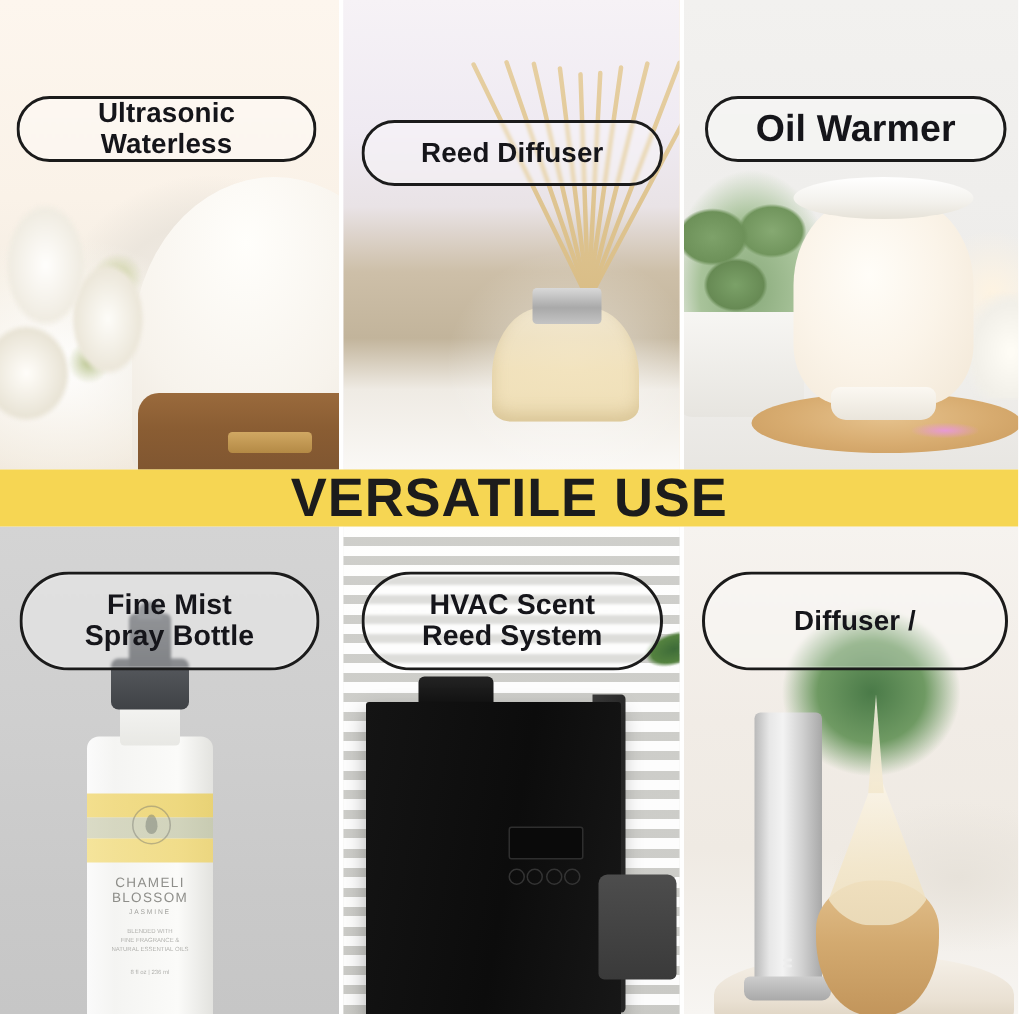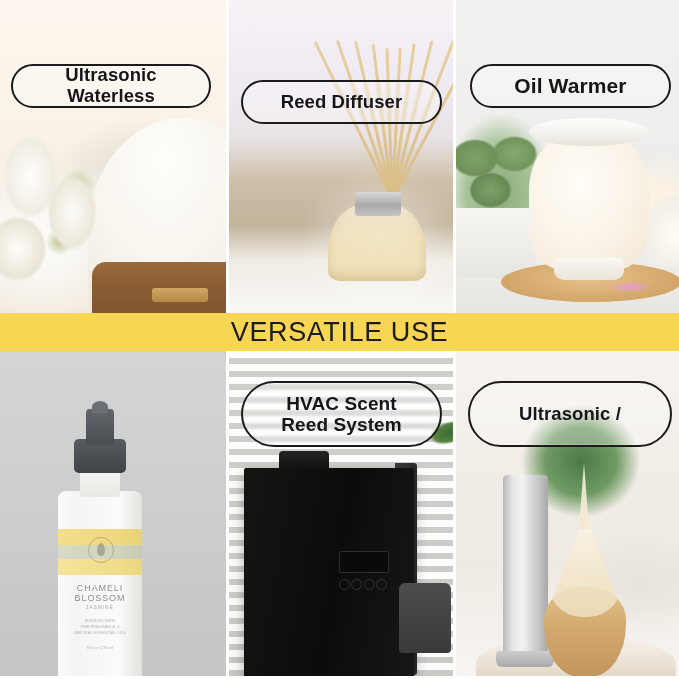--- a/index.html
+++ b/index.html
@@ -242,35 +242,35 @@
     font-family:"Liberation Sans",sans-serif;
     font-weight:bold;
     letter-spacing:.1px;
     line-height:1.12;
     backdrop-filter:blur(1px);
   }
   .pill span{display:block;padding:0 6px;}
 
   .pill-ultrasonic{left:11px;top:64px;width:196px;height:40px;font-size:18.5px;}
   .pill-reed{left:241px;top:64px;width:197px;height:40px;font-size:18.5px;margin-top:16px;}
-  .pill-warmer{left:470px;top:64px;width:197px;height:40px;font-size:21px;}
+  .pill-warmer{left:470px;top:64px;width:197px;height:40px;font-size:25px;}
   .pill-spray{left:13px;top:381px;width:196px;height:62px;font-size:19px;}
   .pill-hvac{left:241px;top:381px;width:197px;height:62px;font-size:19px;}
   .pill-neb{left:468px;top:381px;width:200px;height:62px;font-size:18.5px;}
 
   
   .banner{
     position:absolute;left:0;top:313px;width:679px;height:38px;
     background:#f6d653;
     display:flex;align-items:center;justify-content:center;
   }
   .banner-text{
     font-family:"Liberation Sans",sans-serif;
-    font-weight:normal;
-    font-size:27px;
+    font-weight:bold;
+    font-size:36px;
     letter-spacing:.6px;
     color:#1c1c1c;
   }
 </style>
 </head>
 <body>
 
 <div class="infographic">
 
   <div class="grid">
@@ -371,31 +371,37 @@
   </div>
 
   <div class="pill pill-reed">
     <span>Reed Diffuser</span>
   </div>
 
   <div class="pill pill-warmer">
     <span>Oil Warmer</span>
   </div>
 
+  <div class="pill pill-spray">
+    <span>
+      <i style="font-style:normal;display:block">Fine Mist</i>
+      <i style="font-style:normal;display:block">Spray Bottle</i>
+    </span>
+  </div>
 
   <div class="pill pill-hvac">
     <span>
       <i style="font-style:normal;display:block">HVAC Scent</i>
       <i style="font-style:normal;display:block">Reed System</i>
     </span>
   </div>
 
   <div class="pill pill-neb">
     <span>
-      <i style="font-style:normal;display:block">Ultrasonic /</i>
+      <i style="font-style:normal;display:block">Diffuser /</i>
     </span>
   </div>
 
   <div class="banner" style="background: rgb(246, 214, 83);">
     <div class="banner-text" style="color: rgb(28, 28, 28);">VERSATILE USE</div>
   </div>
 
 </div>
 
 </body></html>

